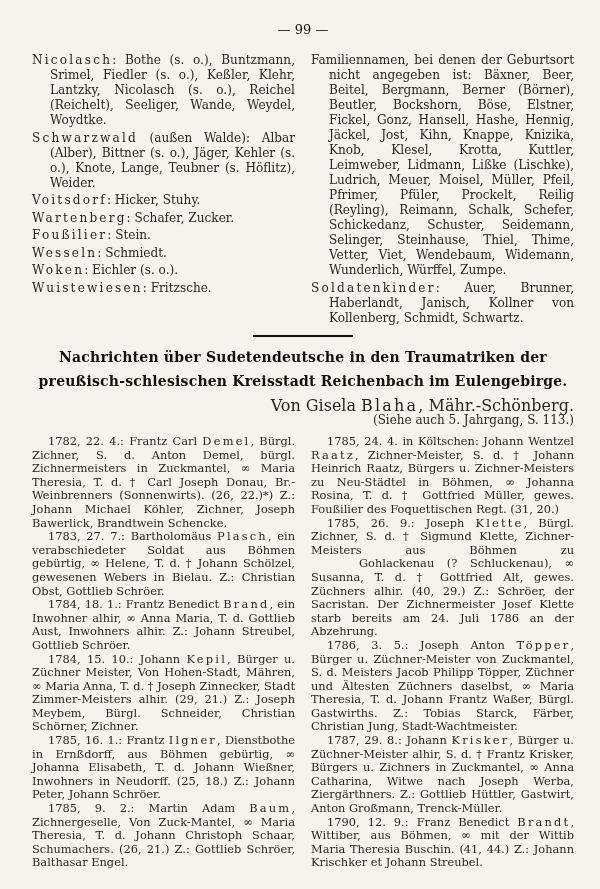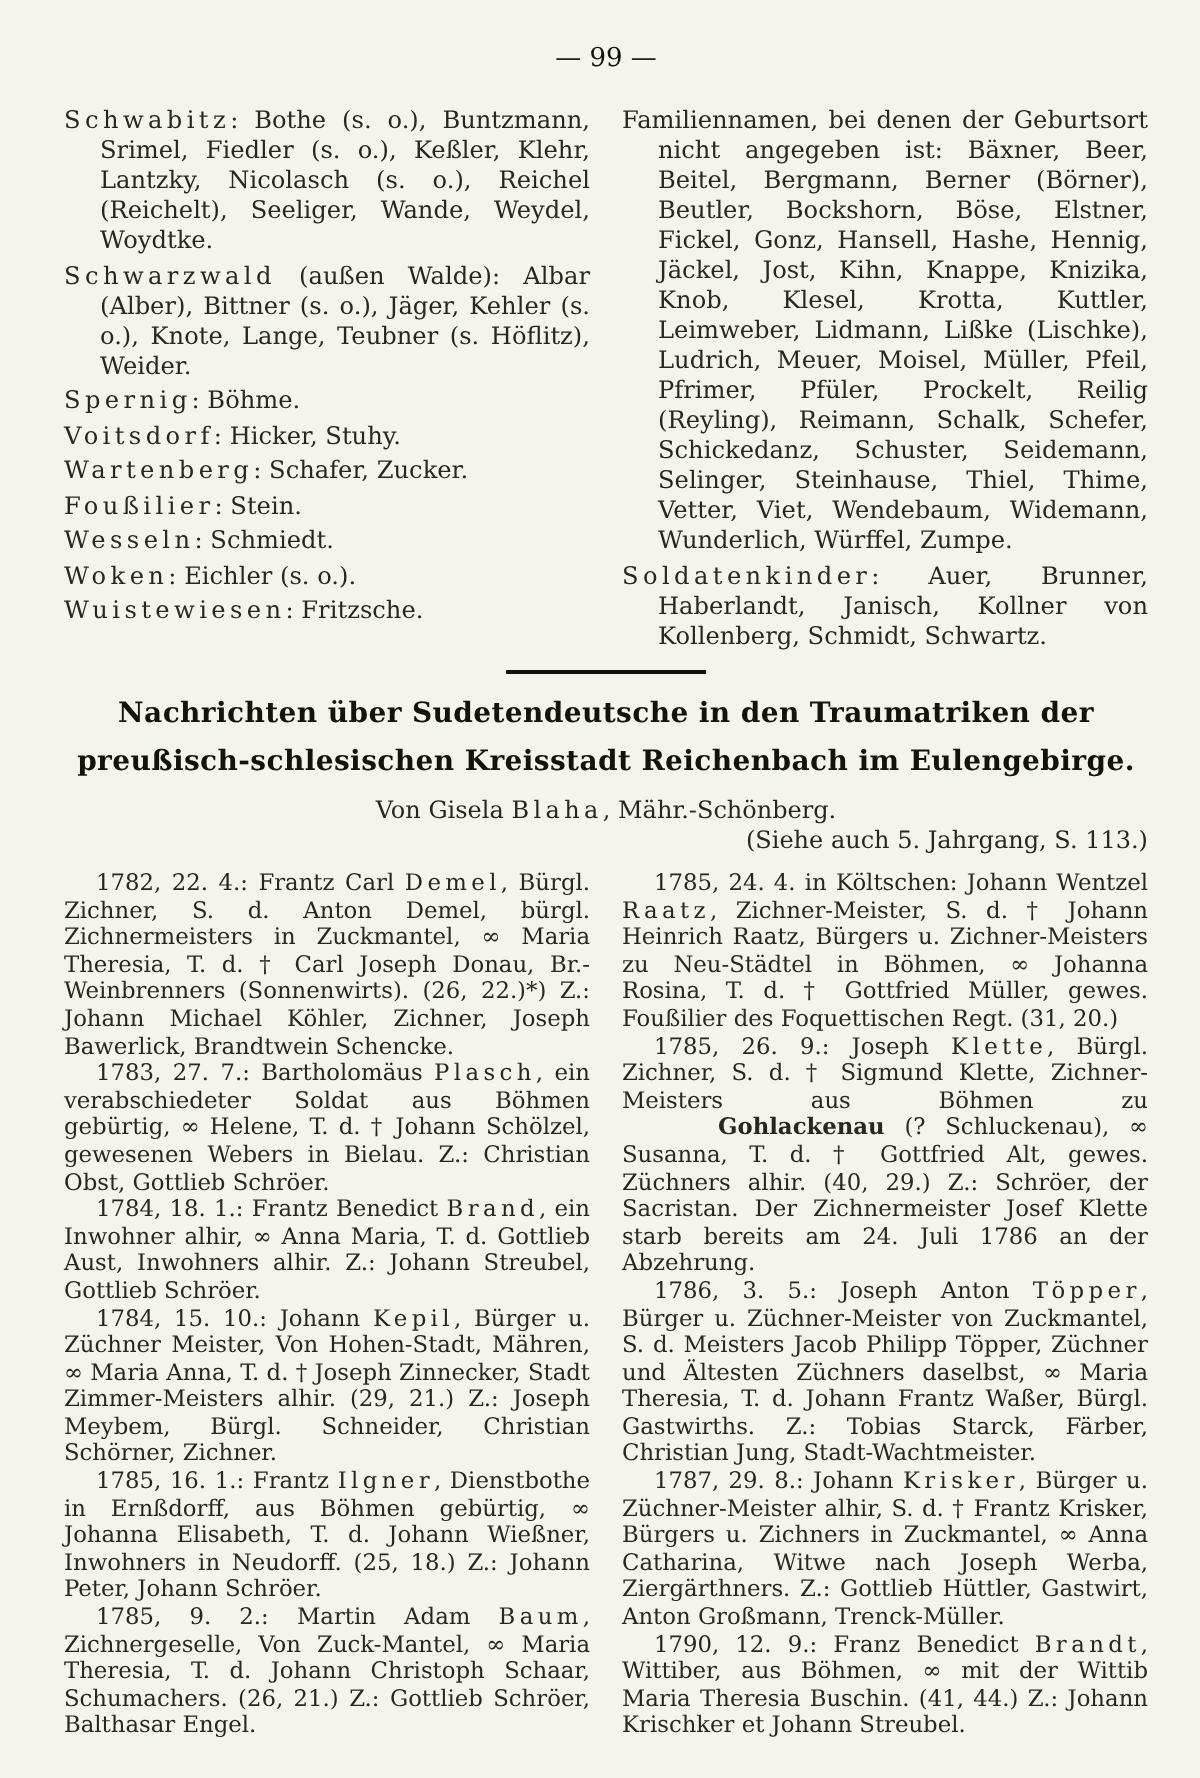--- a/index.html
+++ b/index.html
@@ -18,45 +18,44 @@
   .page-number{
     text-align:center;font-size:13px;line-height:15px;
     margin-bottom:16px;color:var(--ink-dark);
   }
   .columns{display:flex;gap:16px;}
   .col{flex:1 1 0;min-width:0;}
   
   .index{font-size:12.1px;line-height:15px;text-align:justify;}
   .index-entry{padding-left:18px;text-indent:-18px;margin-bottom:2.5px;}
   .sperr{letter-spacing:2.2px;}
-  .bold{font-weight:bold;margin-left:48px;}
+  .bold{font-weight:normal;margin-left:48px;}
   
   .mid-rule{width:100px;border-top:2px solid var(--ink-dark);margin:7px auto 8px auto;}
   .headline{
     text-align:center;font-weight:bold;color:var(--ink-dark);
     font-size:14px;line-height:24px;letter-spacing:.2px;
   }
-  .byline{text-align:center;font-size:12px;line-height:15px;margin-top:5px;}
+  .byline{text-align:right;font-size:16px;line-height:15px;margin-top:5px;}
   .seealso{text-align:right;font-size:12px;line-height:15px;margin-bottom:7px;}
   
   .body-cols{font-size:11.4px;line-height:13.6px;text-align:justify;}
   .record{text-indent:16px;margin:0;}
 </style>
 </head>
 <body>
 
 <div class="page">
 
   <div class="page-number">— 99 —</div>
 
   <div class="columns index">
     <div class="col" id="index-left">
-        <p class="index-entry"><span class="sperr">Schwabitz</span><span>: Bothe (s. o.), Buntzmann, Srimel, Fiedler (s. o.), Keßler, Klehr, Lantzky, Nicolasch (s. o.), Reichel (Reichelt), Seeliger, Wande, Weydel, Woydtke.</span></p>
+        <p class="index-entry"><span class="sperr">Nicolasch</span><span>: Bothe (s. o.), Buntzmann, Srimel, Fiedler (s. o.), Keßler, Klehr, Lantzky, Nicolasch (s. o.), Reichel (Reichelt), Seeliger, Wande, Weydel, Woydtke.</span></p>
         <p class="index-entry"><span class="sperr">Schwarzwald</span><span> (außen Walde): Albar (Alber), Bittner (s. o.), Jäger, Kehler (s. o.), Knote, Lange, Teubner (s. Höflitz), Weider.</span></p>
-        <p class="index-entry"><span class="sperr">Spernig</span><span>: Böhme.</span></p>
         <p class="index-entry"><span class="sperr">Voitsdorf</span><span>: Hicker, Stuhy.</span></p>
         <p class="index-entry"><span class="sperr">Wartenberg</span><span>: Schafer, Zucker.</span></p>
         <p class="index-entry"><span class="sperr">Foußilier</span><span>: Stein.</span></p>
         <p class="index-entry"><span class="sperr">Wesseln</span><span>: Schmiedt.</span></p>
         <p class="index-entry"><span class="sperr">Woken</span><span>: Eichler (s. o.).</span></p>
         <p class="index-entry"><span class="sperr">Wuistewiesen</span><span>: Fritzsche.</span></p>
       </div>
     <div class="col" id="index-right">
         <p class="index-entry"><span>Familiennamen, bei denen der Geburtsort nicht angegeben ist: Bäxner, Beer, Beitel, Bergmann, Berner (Börner), Beutler, Bockshorn, Böse, Elstner, Fickel, Gonz, Hansell, Hashe, Hennig, Jäckel, Jost, Kihn, Knappe, Knizika, Knob, Klesel, Krotta, Kuttler, Leimweber, Lidmann, Lißke (Lischke), Ludrich, Meuer, Moisel, Müller, Pfeil, Pfrimer, Pfüler, Prockelt, Reilig (Reyling), Reimann, Schalk, Schefer, Schickedanz, Schuster, Seidemann, Selinger, Steinhause, Thiel, Thime, Vetter, Viet, Wendebaum, Widemann, Wunderlich, Würffel, Zumpe.</span></p>
         <p class="index-entry"><span class="sperr">Soldatenkinder</span><span>: Auer, Brunner, Haberlandt, Janisch, Kollner von Kollenberg, Schmidt, Schwartz.</span></p>

